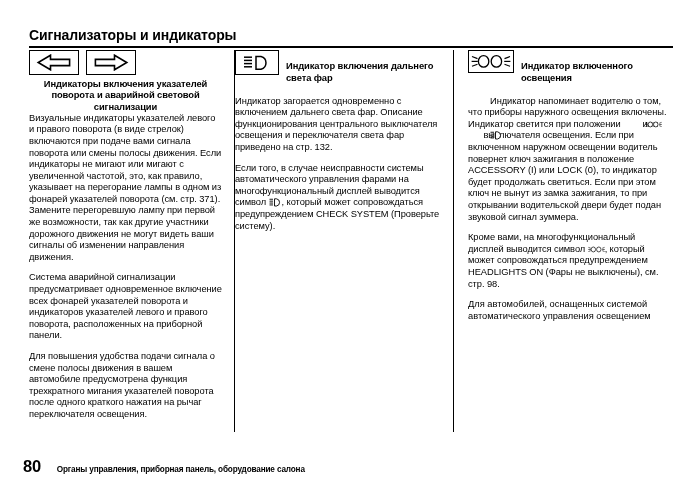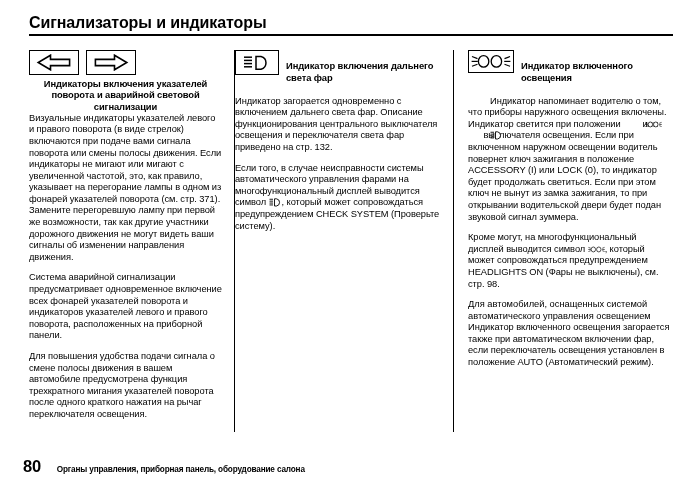--- a/index.html
+++ b/index.html
@@ -24,25 +24,25 @@
   }
 
   
   .page-header {
     position: absolute;
     left: 29px;
     top: 16px;
     width: 644px;
   }
   .page-header-title {
-    font-size: 16px;
+    font-size: 14px;
     font-weight: bold;
     letter-spacing: -0.1px;
     line-height: 14px;
-    margin: 0 0 4px 0;
+    margin: 12px 0 4px 0;
     white-space: nowrap;
   }
   .header-rule {
     height: 2px;
     background: #000;
     width: 644px;
   }
 
   
   .columns {
@@ -261,37 +261,36 @@
             </svg></span><span> или </span><span class="inline-icon glyph-beam"><svg width="13" height="9" viewBox="0 0 26 18" aria-hidden="true">
               <g stroke="#000" stroke-width="1.8">
                 <line x1="1" y1="2.5" x2="8" y2="2.5"></line>
                 <line x1="1" y1="6.3" x2="8" y2="6.3"></line>
                 <line x1="1" y1="10.1" x2="8" y2="10.1"></line>
                 <line x1="1" y1="13.9" x2="8" y2="13.9"></line>
               </g>
               <path d="M11 1.6 L15 1.6 A7.3 7.3 0 0 1 15 16 L11 16 Z" fill="#fff" stroke="#000" stroke-width="1.8"></path>
             </svg></span><span> выключателя освещения. Если при включенном наружном освещении водитель повернет ключ зажигания в положение ACCESSORY (I) или LOCK (0), то индикатор будет продолжать светиться. Если при этом ключ не вынут из замка зажигания, то при открывании водительской двери будет подан звуковой сигнал зуммера.</span></p>
 
-      <p class="body-text"><span>Кроме могут, на многофункциональный дисплей выводится символ </span><span class="inline-icon glyph-park"><svg width="17" height="9" viewBox="0 0 40 15" aria-hidden="true">
+      <p class="body-text"><span>Кроме вами, на многофункциональный дисплей выводится символ </span><span class="inline-icon glyph-park"><svg width="17" height="9" viewBox="0 0 40 15" aria-hidden="true">
               <g stroke="#000" stroke-width="1.5">
                 <line x1="1" y1="2.5" x2="6.5" y2="4.6"></line>
                 <line x1="0.6" y1="7.4" x2="6.8" y2="7.4"></line>
                 <line x1="1" y1="12.3" x2="6.5" y2="10.2"></line>
               </g>
               <path d="M12.6 1.6 A5.2 5.8 0 0 0 12.6 13.2 A5.2 5.8 0 0 0 12.6 1.6 Z" fill="#fff" stroke="#000" stroke-width="1.6"></path>
               <path d="M25.4 1.6 A5.2 5.8 0 0 1 25.4 13.2 A5.2 5.8 0 0 1 25.4 1.6 Z" fill="#fff" stroke="#000" stroke-width="1.6"></path>
               <g stroke="#000" stroke-width="1.5">
                 <line x1="39" y1="2.5" x2="33.5" y2="4.6"></line>
                 <line x1="39.4" y1="7.4" x2="33.2" y2="7.4"></line>
                 <line x1="39" y1="12.3" x2="33.5" y2="10.2"></line>
               </g>
             </svg></span><span>, который может сопровождаться предупреждением HEADLIGHTS ON (Фары не выключены), см. стр. 98.</span></p>
 
       <p class="italic-lead">Для автомобилей, оснащенных системой автоматического управления освещением</p>
-      <p class="body-text">Индикатор включенного освещения загорается также при автоматическом включении фар, если переключатель освещения установлен в положение AUTO (Автоматический режим).</p>
     </div>
   </div>
 
   <div class="footer">
     <div class="folio">80</div>
     <div class="footer-caption">Органы управления, приборная панель, оборудование салона</div>
   </div>
 
 </div>
 

